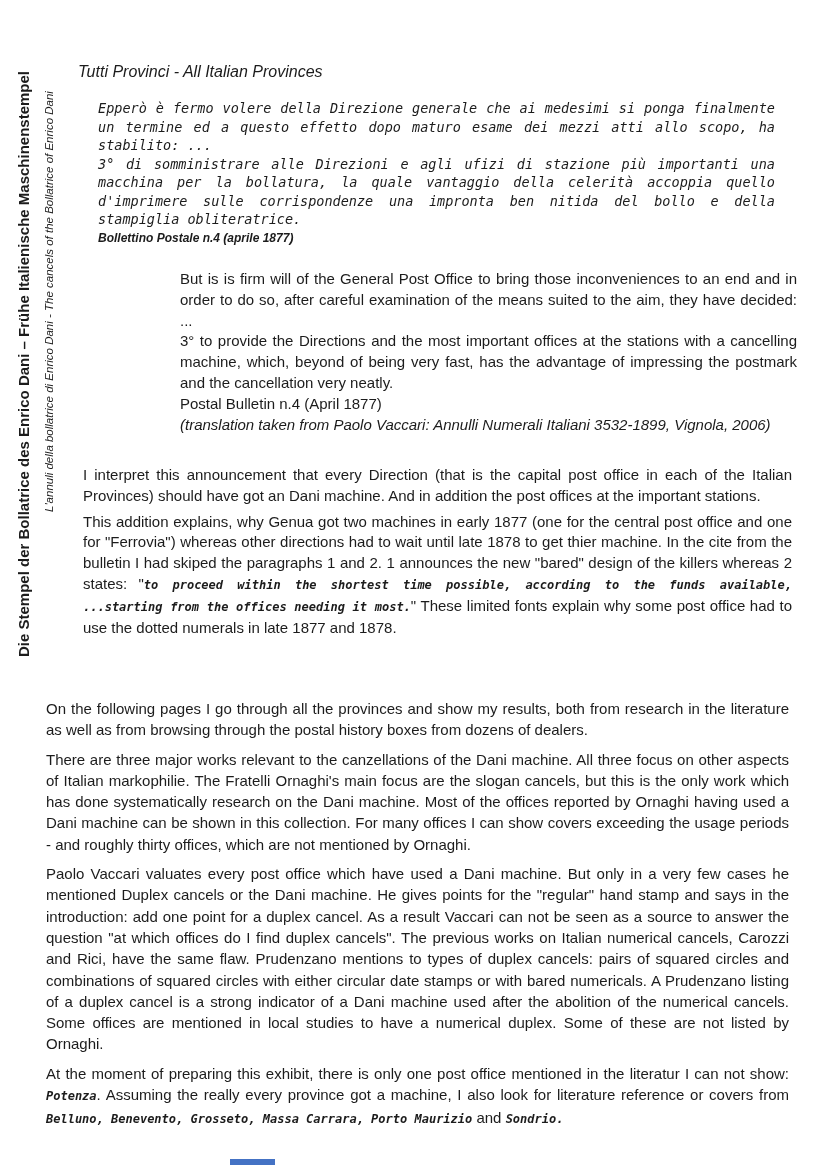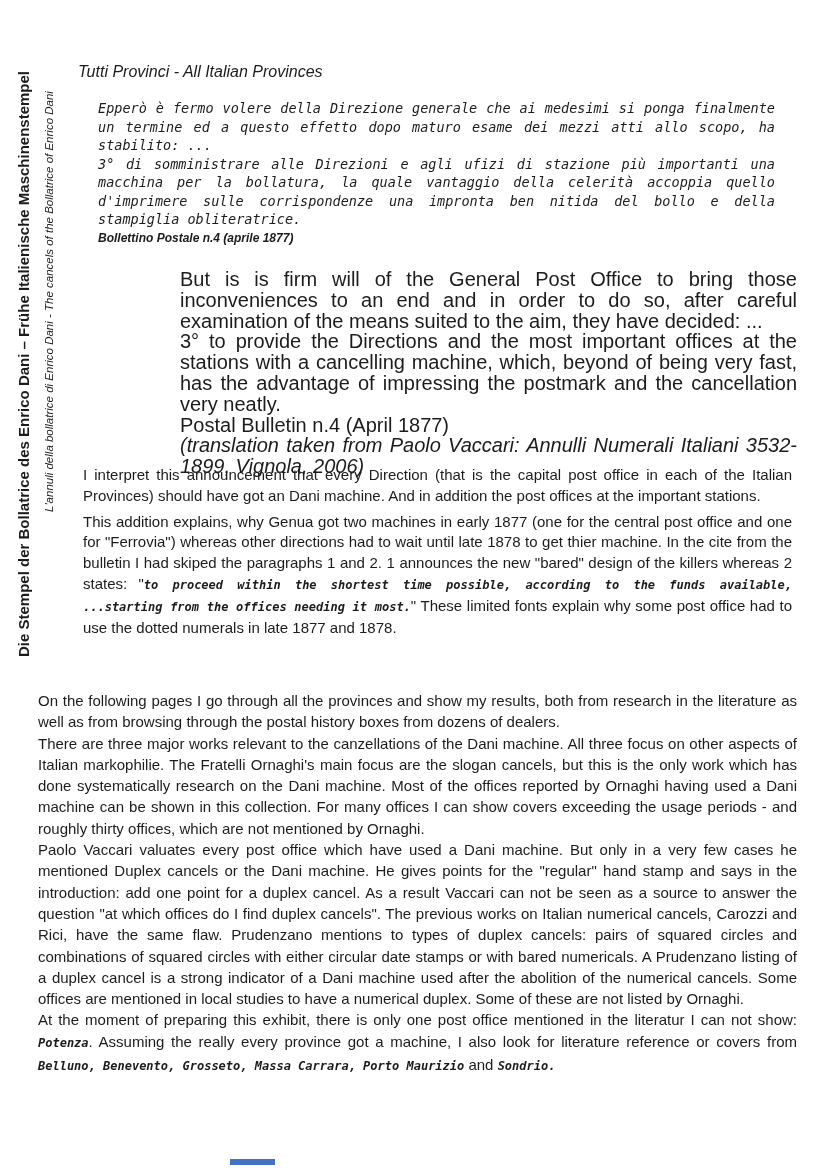--- a/index.html
+++ b/index.html
@@ -66,21 +66,21 @@
     font-size: 12px;
     font-style: italic;
     font-weight: 600;
     line-height: 18.5px;
   }
 
   .quote-en {
     position: absolute;
     left: 180px; top: 269px;
     width: 617px;
-    font-size: 20px;
+    font-size: 15px;
     line-height: 20.8px;
   }
   .quote-en-body {
     text-align: justify;
     white-space: pre-line;
   }
   .quote-en-source { }
   .quote-en-note {
     font-style: italic;
     text-align: justify;
@@ -95,21 +95,21 @@
   }
   .commentary p { margin: 5px; text-align: justify; }
 
   .survey {
     position: absolute;
     left: 38px; top: 690px;
     width: 759px;
     font-size: 15px;
     line-height: 21.3px;
   }
-  .survey p { margin: 0; text-align: justify; }
+  .survey p { margin: 8px; text-align: justify; }
 
   .seg-mono {
     font-family: "DejaVu Sans Mono", monospace;
     font-style: italic;
     font-size: 12px;
     font-weight: bold;
   }
 
   .footer-bar {
     position: absolute;

